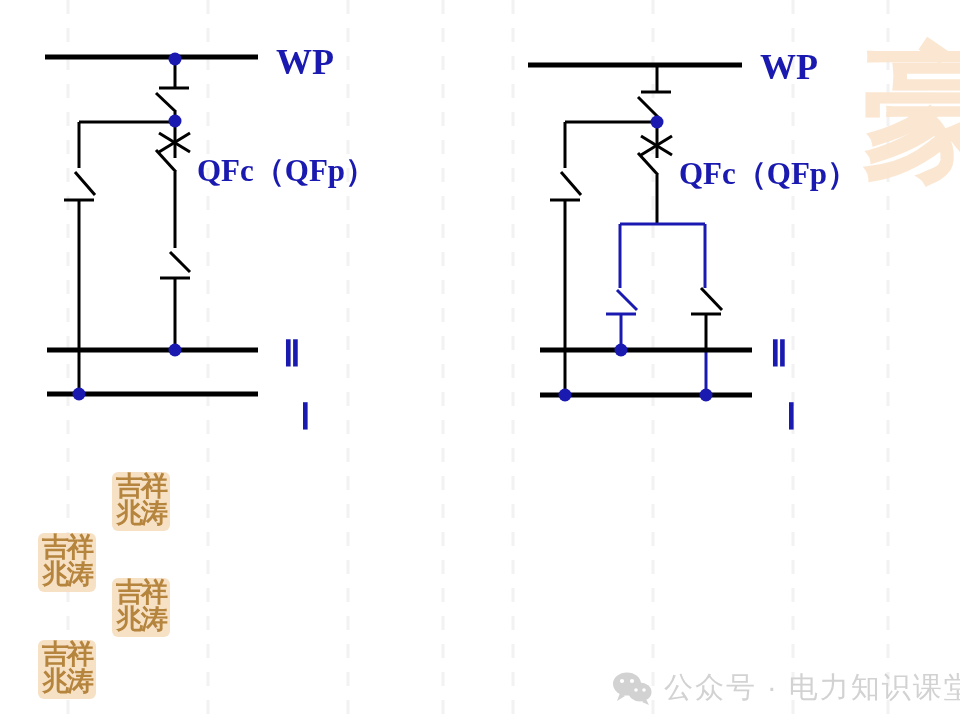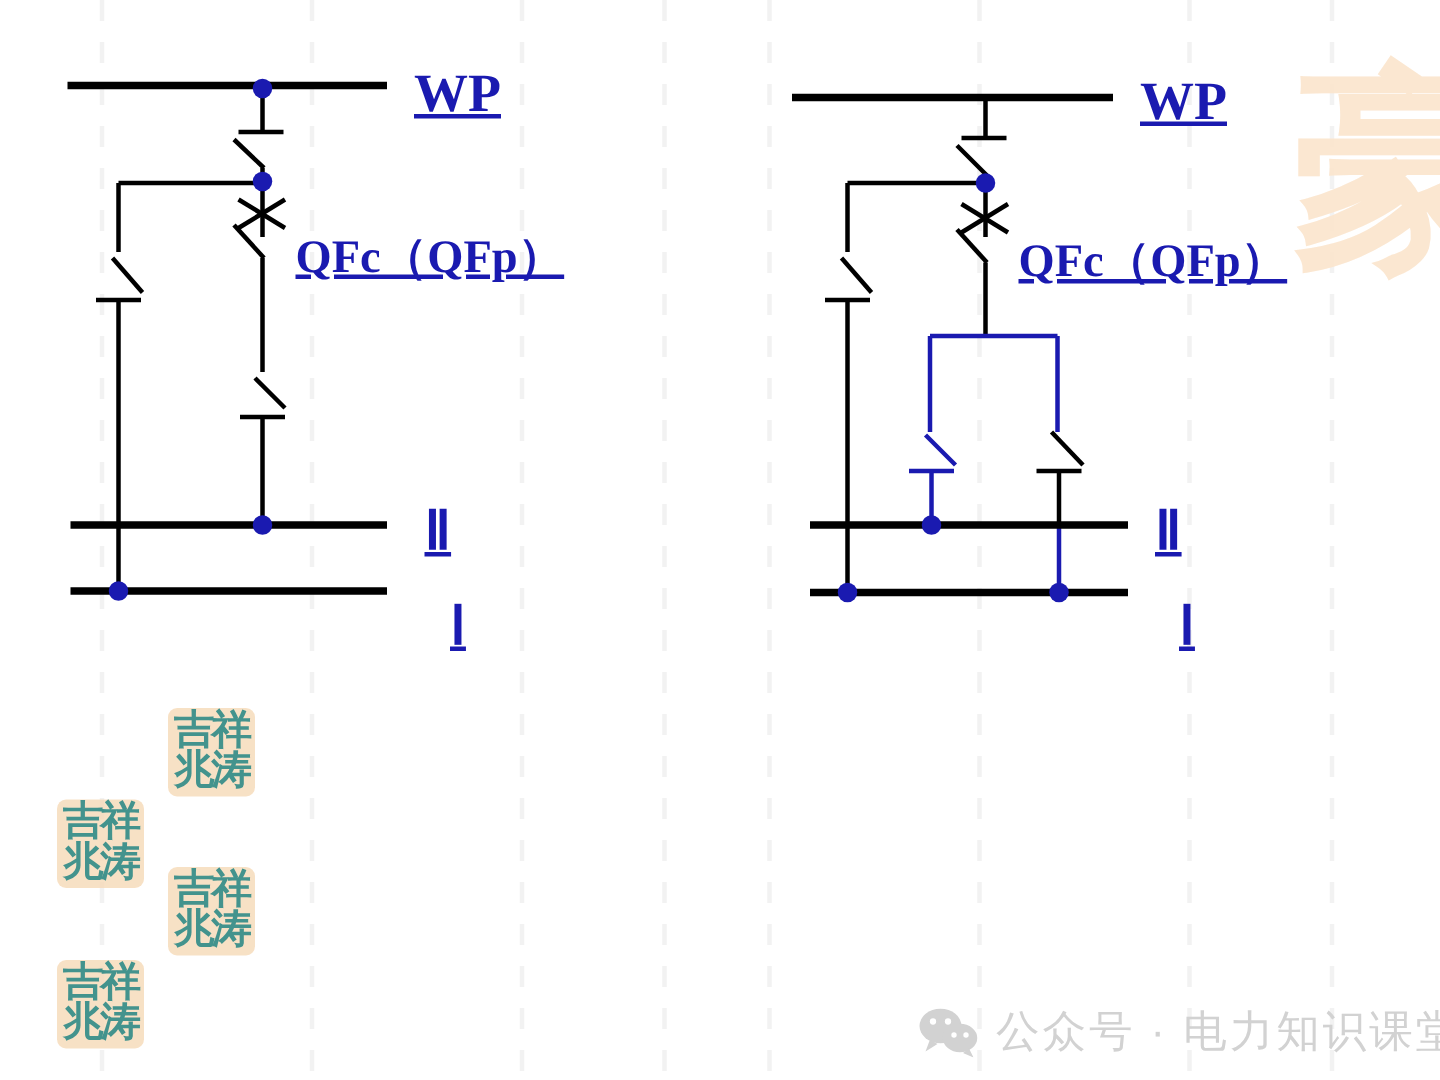--- a/index.html
+++ b/index.html
@@ -22,21 +22,21 @@
   }
   svg.diagram-svg {
     position: absolute;
     left: 0; top: 0;
     width: 960px;
     height: 720px;
   }
   .wm-layer { position:absolute; left:0; top:0; width:960px; height:720px; pointer-events:none; }
   .stamp {
     position: absolute;
-    color: #0f766e;
+    color: #a16207;
     background: #f6d9b6;
     border-radius: 6px;
     font-family: "Liberation Serif", serif;
     font-weight: bold;
     line-height: 1.0;
     text-align: center;
     opacity: 0.78;
     letter-spacing: -2px;
   }
   .stamp span { display:block; }
@@ -60,21 +60,20 @@
     letter-spacing: 2px;
     white-space: nowrap;
   }
   .wechat-icon { display:block; }
   .label-text {
     position: absolute;
     color: #1a1ab0;
     font-family: "Liberation Serif", serif;
     font-weight: bold;
     white-space: nowrap;
-    text-decoration: underline;
   }
 </style>
 </head>
 <body>
 
 <div id="canvas-root">
 
   <svg class="diagram-svg" viewBox="0 0 960 720">
     <g stroke="#f2f2f2" stroke-width="3" stroke-dasharray="14 14">
       <line x1="68" y1="0" x2="68" y2="720"></line>

